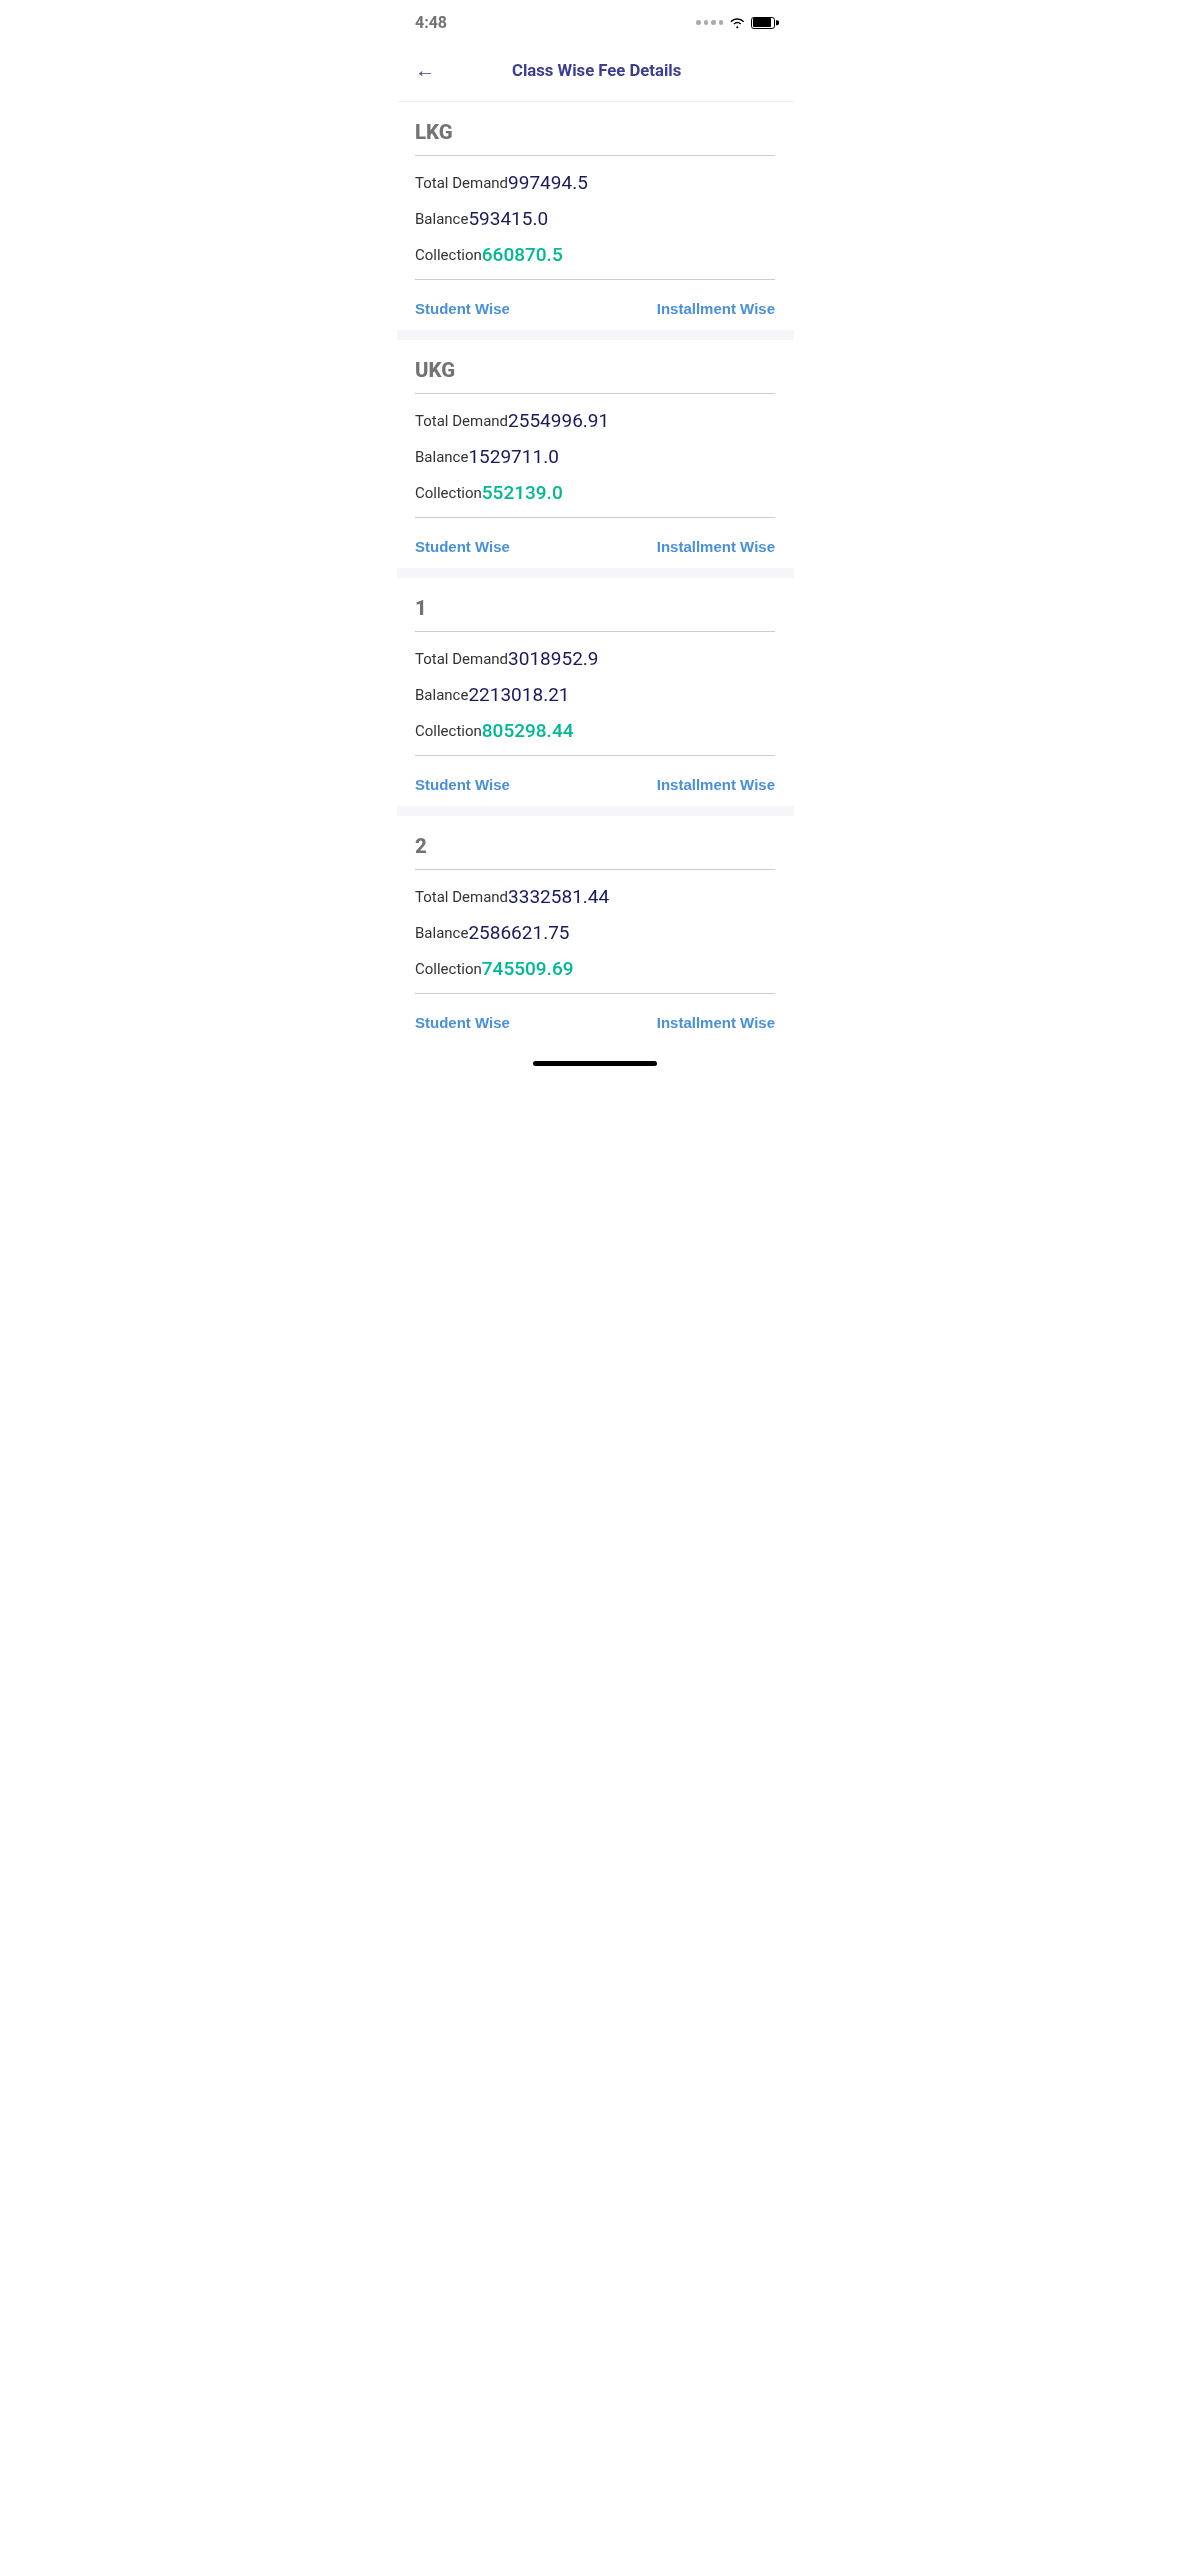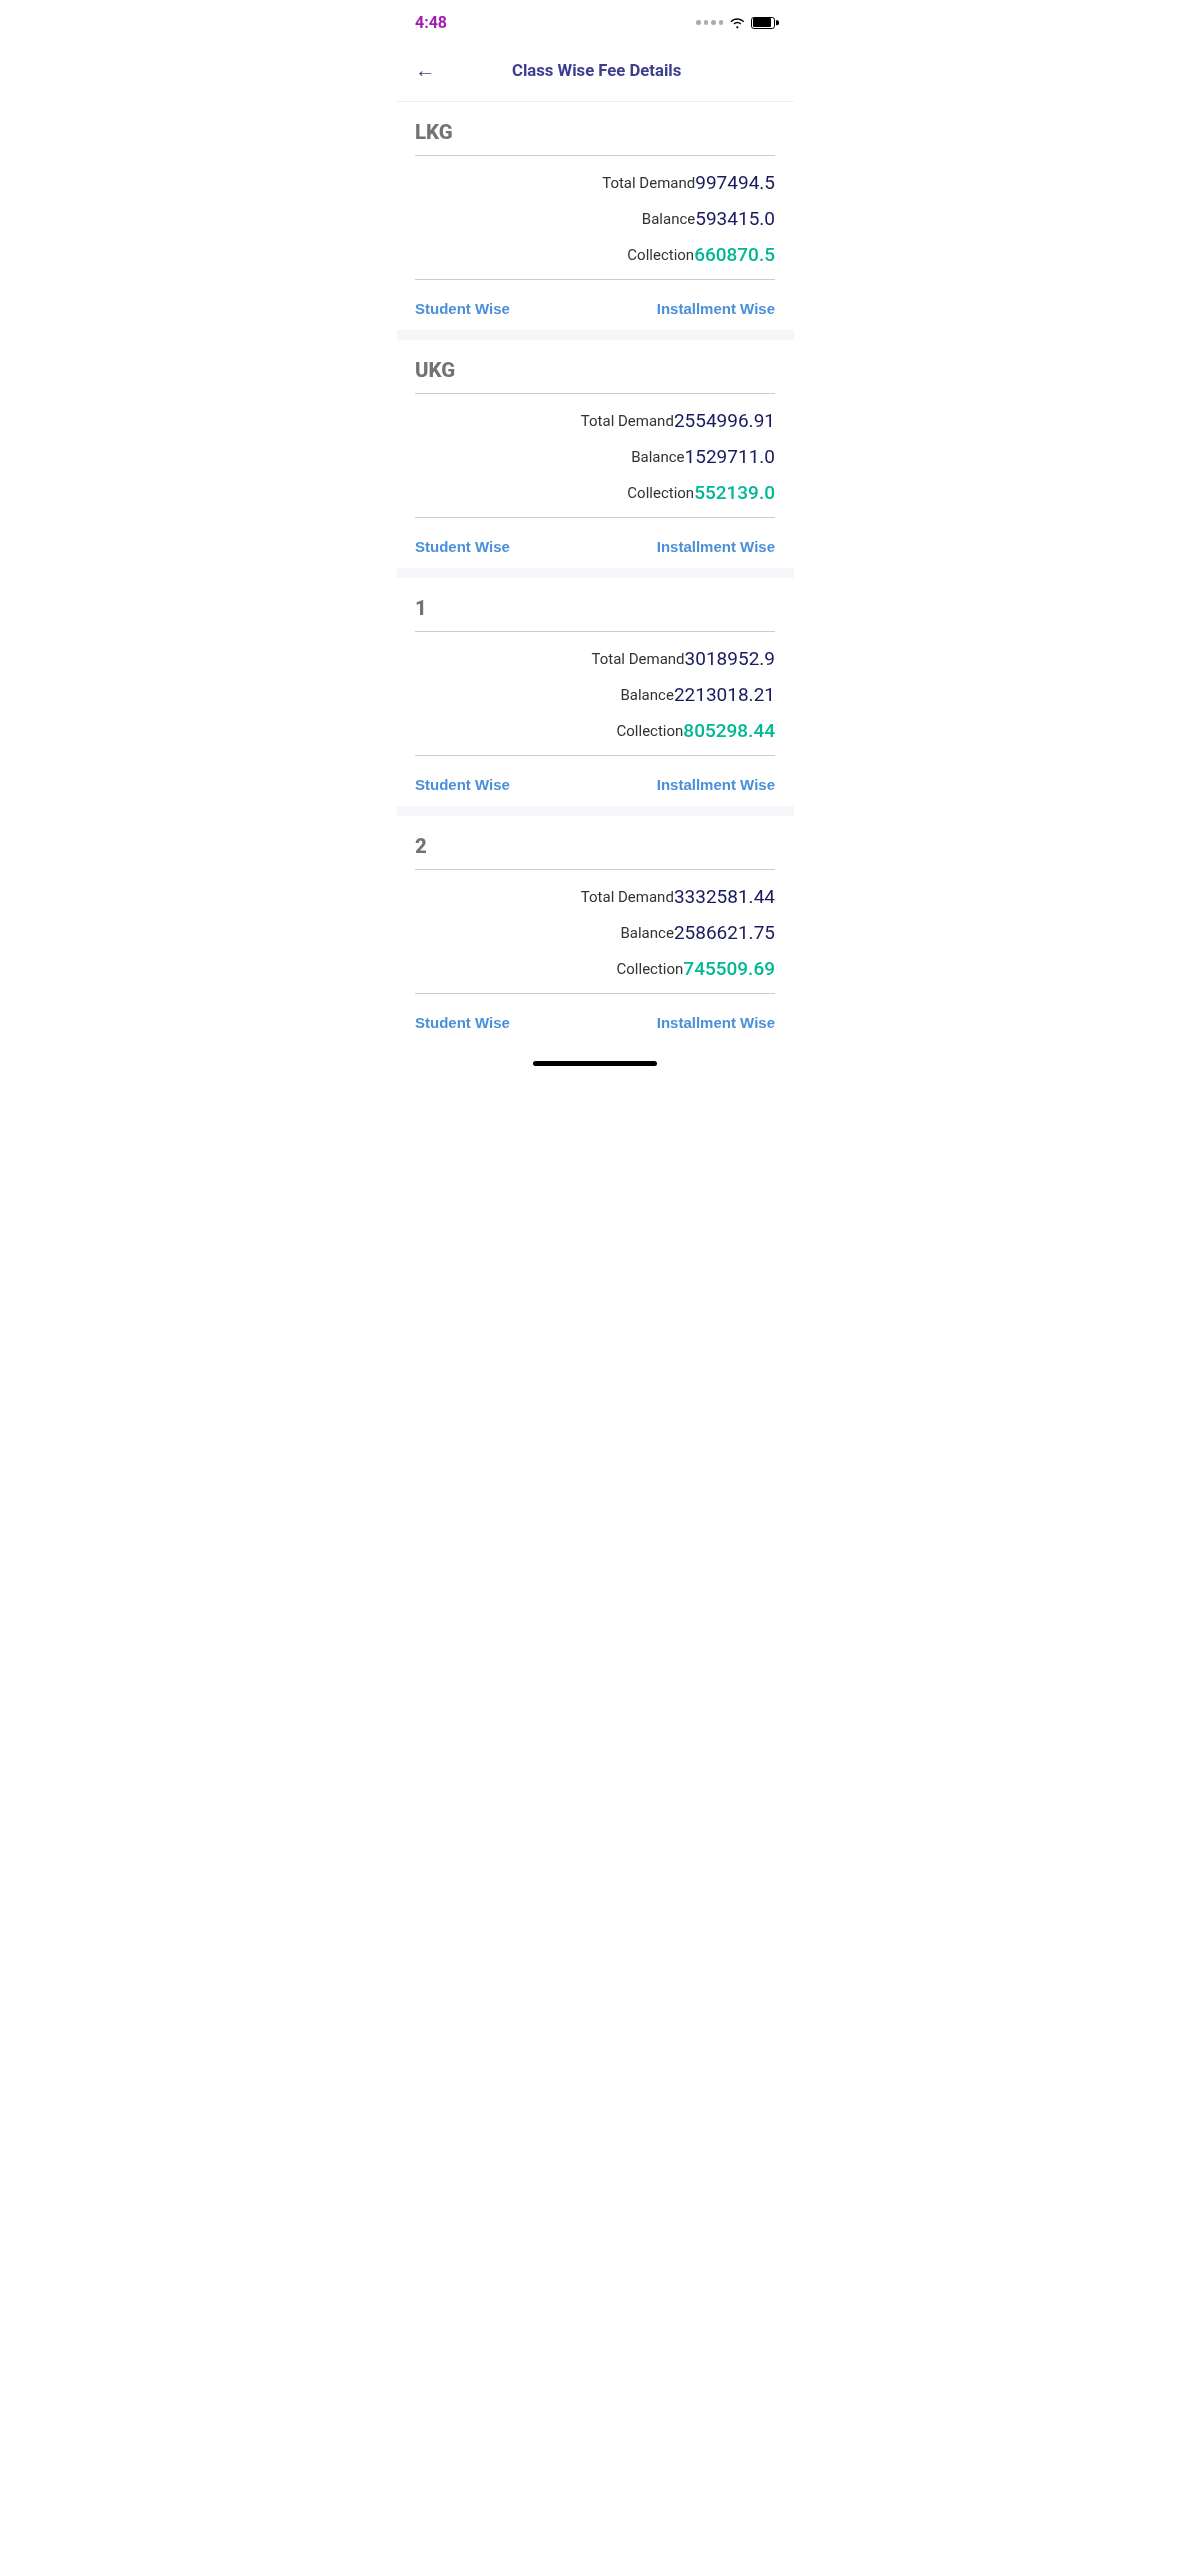--- a/index.html
+++ b/index.html
@@ -21,21 +21,21 @@
       display: flex;
       justify-content: space-between;
       align-items: center;
       padding: 13px 18.5px 7.4px 18.5px;
       background: #ffffff;
     }
 
     .status-time {
       font-size: 16px;
       font-weight: 700;
-      color: #a21caf;
+      color: #737373;
     }
 
     .status-icons {
       display: flex;
       align-items: center;
       gap: 5.6px;
     }
 
     .signal-dots {
       display: flex;
@@ -123,21 +123,21 @@
     }
 
     .divider {
       height: 0.9px;
       background: #cccccc;
       margin-bottom: 15px;
     }
 
     .fee-row {
       display: flex;
-      justify-content: flex-end;
+      justify-content: flex-start;
       align-items: center;
       margin-bottom: 13px;
     }
 
     .fee-label {
       font-size: 15px;
       color: #333333;
       font-weight: 400;
     }
 

